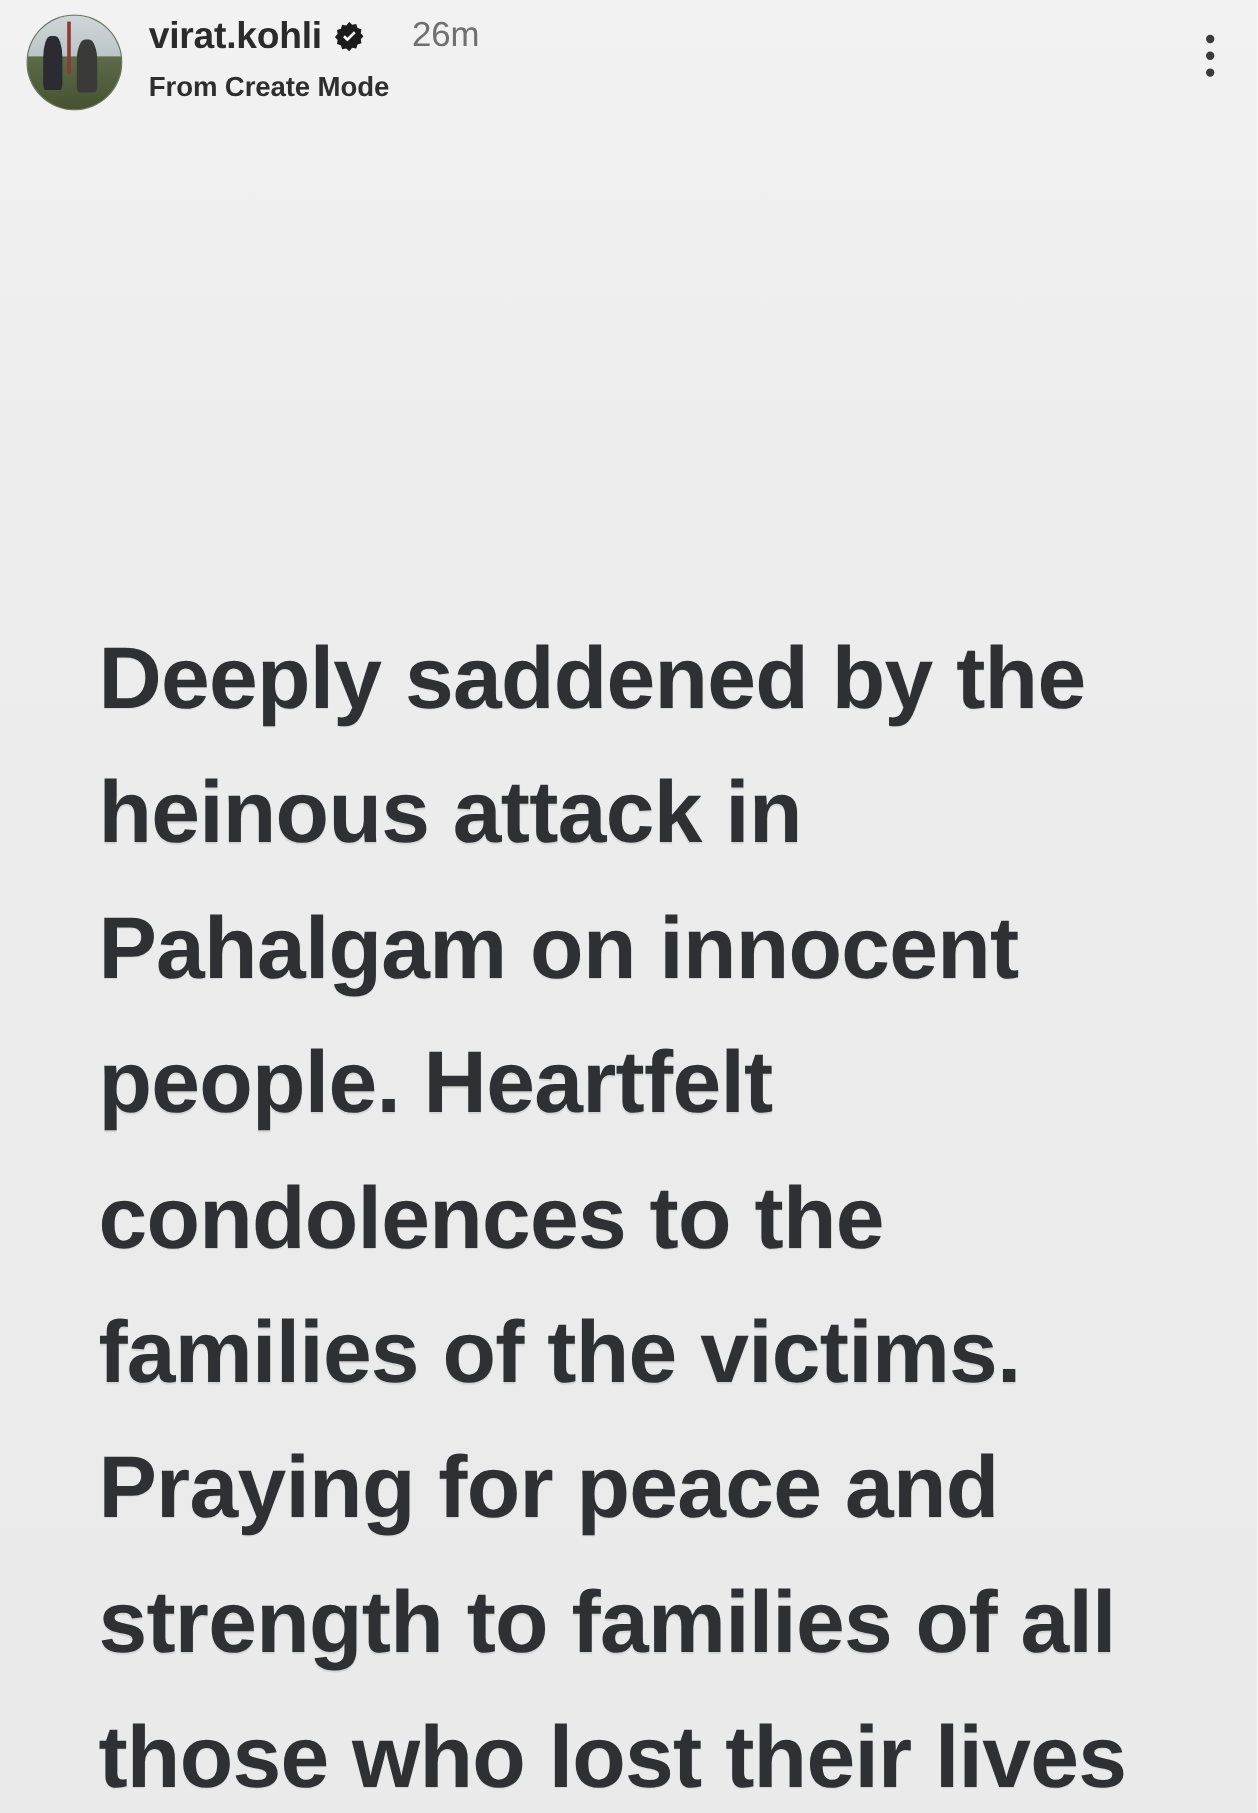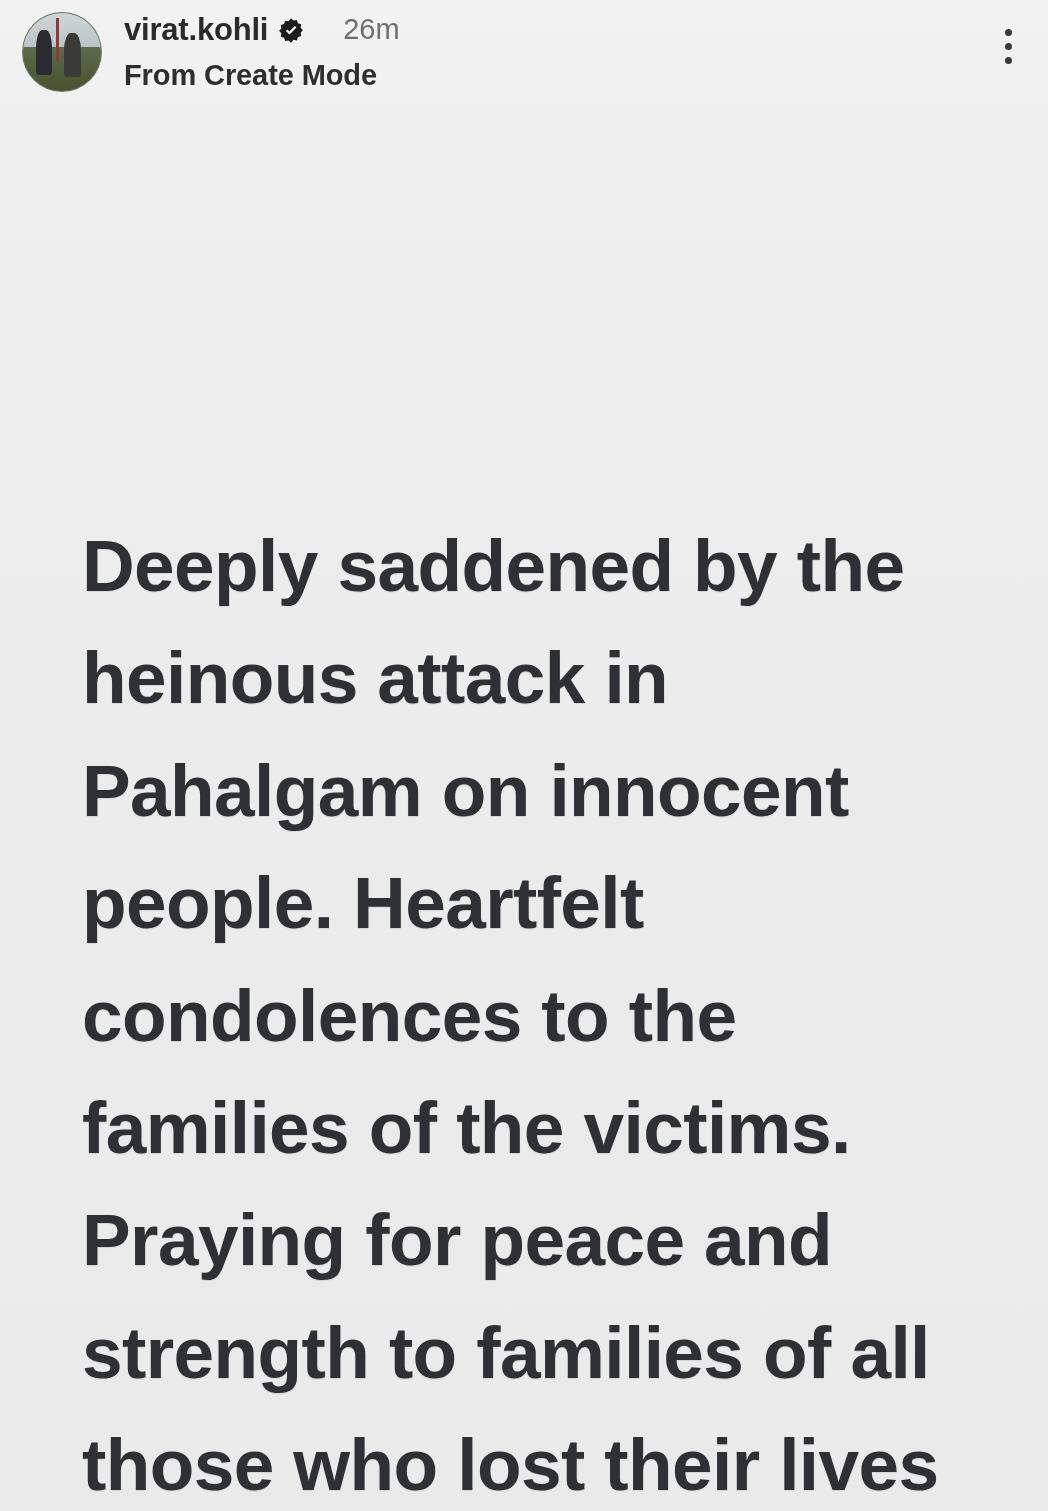--- a/index.html
+++ b/index.html
@@ -110,21 +110,21 @@
     flex: 0 0 auto;
   }
   .timestamp {
     font-size: 29px;
     color: #6f6f6f;
     font-weight: 400;
     margin-left: 29px;
   }
   .subtitle {
     margin-top: 14px;
-    font-size: 29px;
+    font-size: 23px;
     font-weight: 700;
     color: #2e2e2e;
     letter-spacing: -0.1px;
   }
 
   .more-button {
     flex: 0 0 auto;
     width: 44px;
     height: 60px;
     display: flex;

